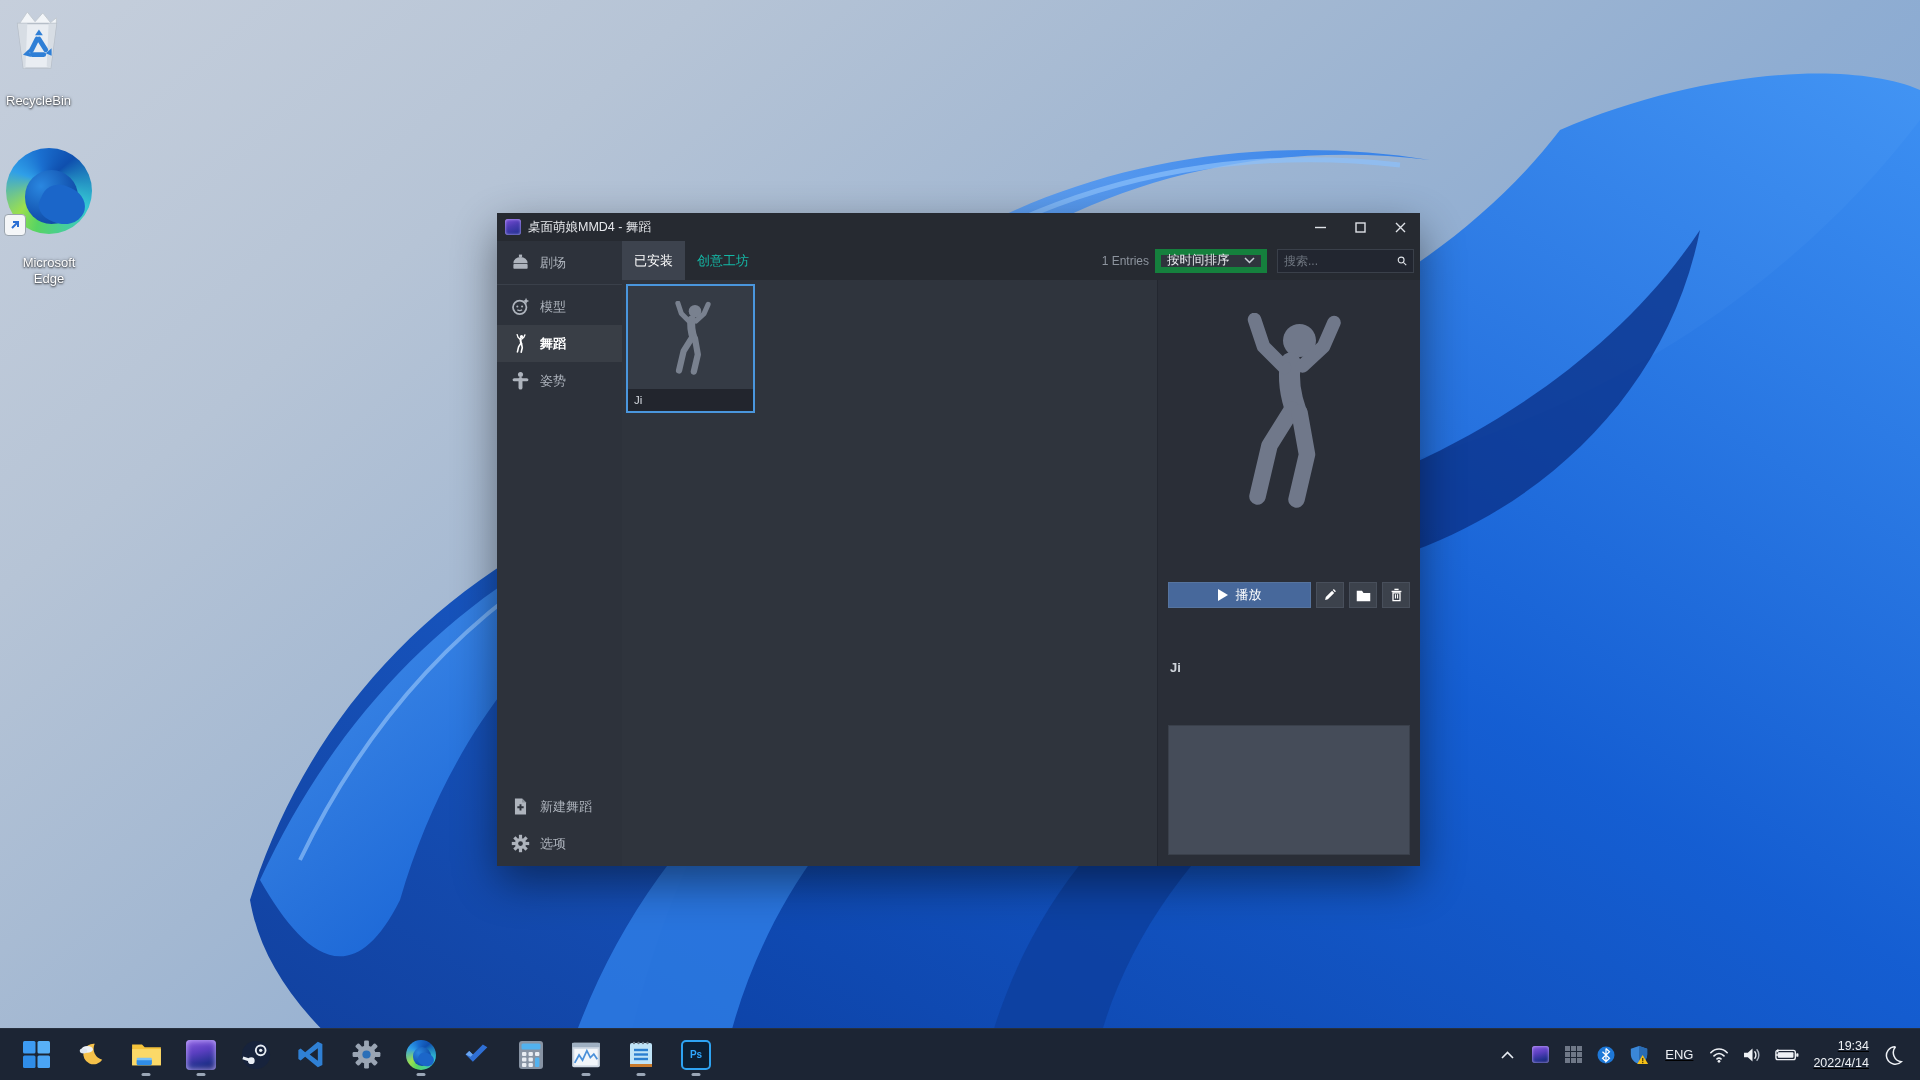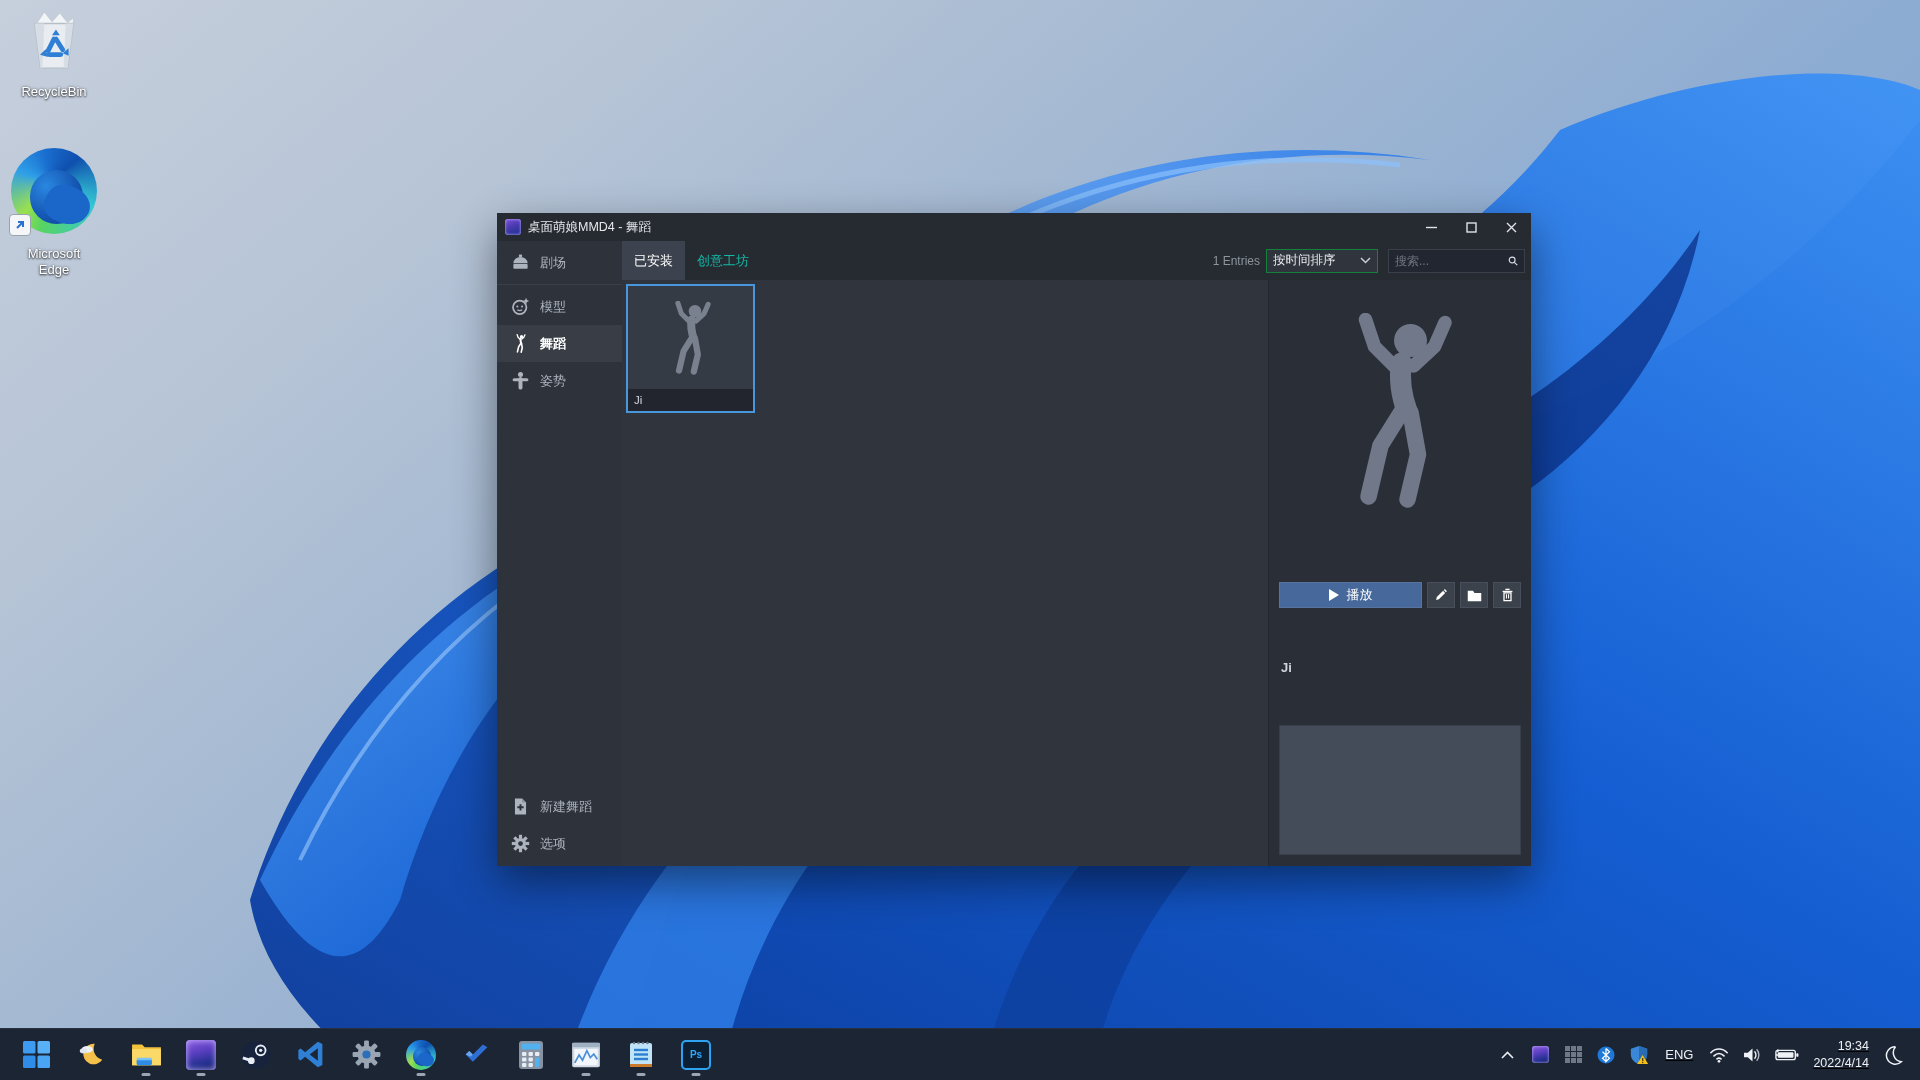--- a/index.html
+++ b/index.html
@@ -4,36 +4,36 @@
 <style>
   * { margin:0; padding:0; box-sizing:border-box; }
   html,body { width:1920px; height:1080px; overflow:hidden; }
   body { font-family:"Liberation Sans", sans-serif; }
 
   .screen { position:relative; width:1920px; height:1080px; overflow:hidden;
     background:linear-gradient(140deg,#c6cfdc 0%,#b6c4d6 22%,#a3b8d2 40%,#8fadd2 58%,#7fa5d4 78%,#79a2d6 100%); }
   .wallpaper { position:absolute; inset:0; }
 
   
-  .desk-icon { position:absolute; width:96px; display:flex; flex-direction:column; align-items:center; gap:12px; cursor:default; }
+  .desk-icon { position:absolute; width:96px; display:flex; flex-direction:column; align-items:flex-start; gap:21px; cursor:default; }
   .desk-icon .lbl { color:#fff; font-size:13px; text-align:center; line-height:1.25;
     text-shadow:0 1px 2px rgba(0,0,0,.75), 0 0 3px rgba(0,0,0,.5); }
   #icon-recyclebin { left:6px; top:10px; }
   #icon-edge { left:6px; top:148px; }
   .edge-ball { position:relative; width:86px; height:86px; border-radius:50%;
     background:conic-gradient(from 120deg at 45% 40%, #35c7d4, #57d463 70deg, #9be04e 100deg, #2f9fe8 170deg, #1a6fd0 230deg, #0f4fae 290deg, #35c7d4 360deg); }
   .edge-ball::after { content:""; position:absolute; left:22%; top:26%; width:62%; height:62%; border-radius:50%;
     background:radial-gradient(circle at 30% 30%, #2a87e0 0%, #1558b4 55%, #0d3f96 100%); }
   .edge-ball::before { content:""; position:absolute; left:40%; top:44%; width:52%; height:44%; border-radius:50% 50% 60% 40%;
     background:#1b66c9; transform:rotate(25deg); z-index:2; }
   .shortcut-badge { position:absolute; left:-2px; bottom:-2px; width:22px; height:22px; background:#f4f6f8;
     border:1px solid #9aa4ae; border-radius:4px; z-index:3; display:flex; align-items:center; justify-content:center; }
 
   
-  .app-window { position:absolute; left:497px; top:213px; width:1034px; height:653px;
+  .app-window { position:absolute; left:497px; top:213px; width:923px; height:653px;
     background:#2b2f38; box-shadow:0 16px 44px rgba(0,0,0,.45); display:flex; flex-direction:column;border-radius:12px; }
   .titlebar { height:28px; background:#262a31; display:flex; align-items:center; padding-left:8px; flex:0 0 auto; }
   .titlebar .app-ico { width:16px; height:16px; border-radius:3px; margin-right:7px;
     background:linear-gradient(160deg,#7b4fd8 0%, #4a3bb0 45%, #1d2f8e 100%); box-shadow:inset 0 0 3px #c9b6ff; }
   .titlebar .t { color:#e7e9ed; font-size:12.5px; flex:1 1 auto; }
   .win-btn { width:40px; height:28px; display:flex; align-items:center; justify-content:center; }
   .win-btn svg { stroke:#dfe2e7; }
 
   .app-body { flex:1 1 auto; display:flex; min-height:0; }
 
@@ -45,21 +45,21 @@
   .side-sep { height:1px; background:#3a404a; margin:3px 0; }
   .side-spacer { flex:1 1 auto; }
 
   
   .main-col { flex:1 1 auto; display:flex; flex-direction:column; min-width:0; }
   .tabbar { height:39px; background:#262a31; display:flex; align-items:stretch; flex:0 0 auto; }
   .tab { display:flex; align-items:center; padding:0 12px; font-size:13px; color:#14b8a6; }
   .tab.active { background:#3d434e; color:#fff; }
   .tab-fill { flex:1 1 auto; }
   .entries { display:flex; align-items:center; color:#8d949e; font-size:12px; margin-right:6px; }
-  .sortbox { align-self:center; width:112px; height:24px; background:#2f343d; border:1px solid #15803d;
+  .sortbox { align-self:center; width:112px; height:24px; background:#2f343d; border:6px solid #15803d;
     display:flex; align-items:center; padding:0 6px; color:#e8eaee; font-size:12.5px; margin-right:10px; }
   .sortbox .sel-txt { flex:1 1 auto; }
   .searchbox { align-self:center; width:137px; height:24px; background:#222630; display:flex; align-items:center;
     padding:0 6px; margin-right:6px; border:1px solid #3a404a; }
   .searchbox input { flex:1 1 auto; min-width:0; background:transparent; border:none; outline:none;
     color:#c9ced6; font-size:12px; font-family:"Liberation Sans",sans-serif; }
   .searchbox input::placeholder { color:#6e757f; }
 
   
   .content-row { flex:1 1 auto; display:flex; min-height:0; }

